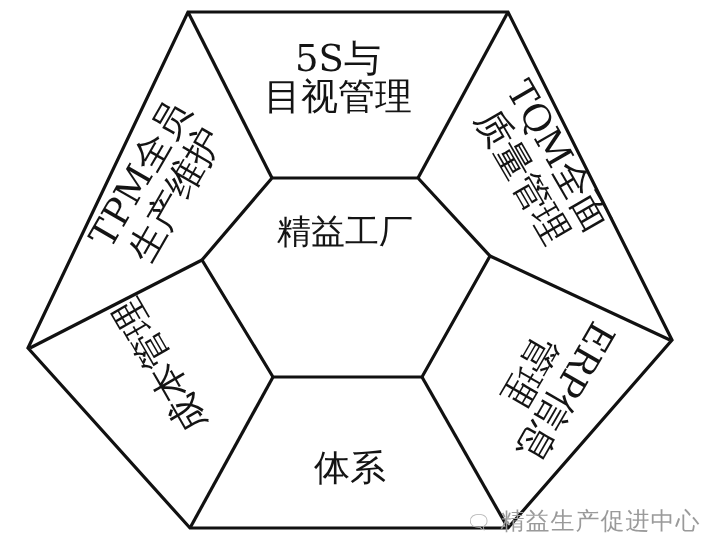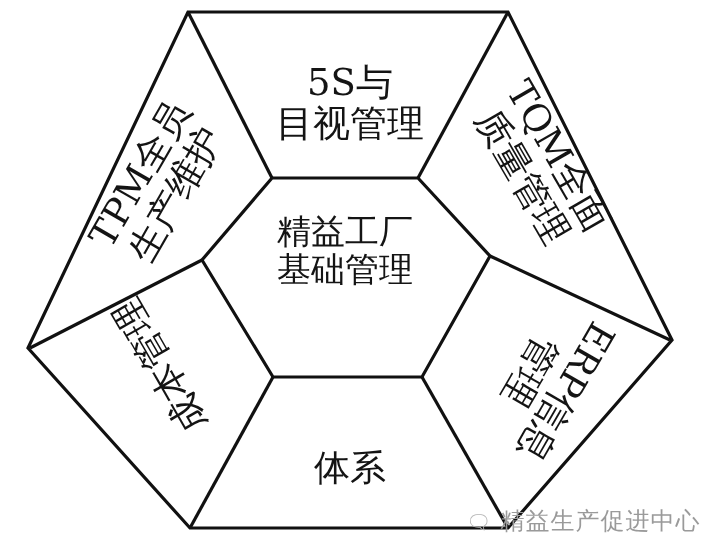--- a/index.html
+++ b/index.html
@@ -25,26 +25,25 @@
     <line x1="508" y1="12" x2="418" y2="178"></line>
     <line x1="490" y1="256" x2="670" y2="340"></line>
     <line x1="508" y1="528" x2="422" y2="377"></line>
     <line x1="190" y1="528" x2="273" y2="377"></line>
     <line x1="202" y1="260" x2="30" y2="348"></line>
   </g>
 </svg>
 
 <div class="seg-label" style="left:265px; top:212px; width:160px; font-family:'DejaVu Sans',sans-serif; font-size:34px;">
   <span>精益工厂</span>
-  <span>基础管理</span>
 </div>
 
-<div class="seg-label" style="left:250px; top:38px; width:200px;margin-top:24px;">
+<div class="seg-label" style="left:238px; top:38px; width:200px;">
   <span>5S与</span>
-  <span style="font-family:Liberation Sans, sans-serif;">目视管理</span>
+  <span style="font-family:Liberation Mono, monospace;">目视管理</span>
 </div>
 
 <div class="seg-label" style="left:440px; top:125px; width:200px; transform: rotate(60deg);">
   <span>TQM全面</span>
   <span>质量管理</span>
 </div>
 
 <div class="seg-label" style="left:448px; top:340px; width:200px; transform: rotate(120deg);">
   <span>ERP信息</span>
   <span>管理</span>

